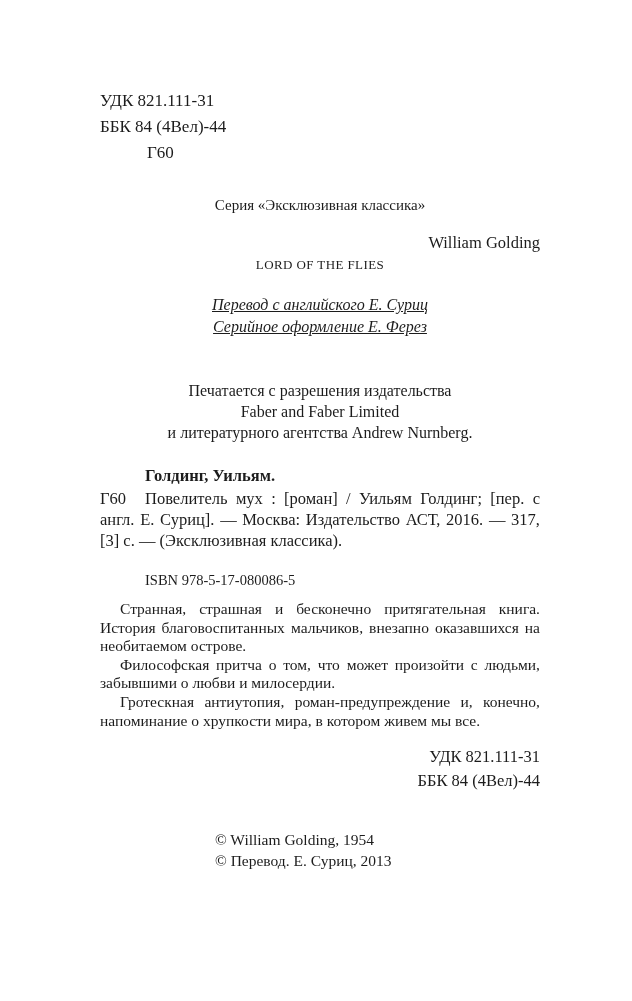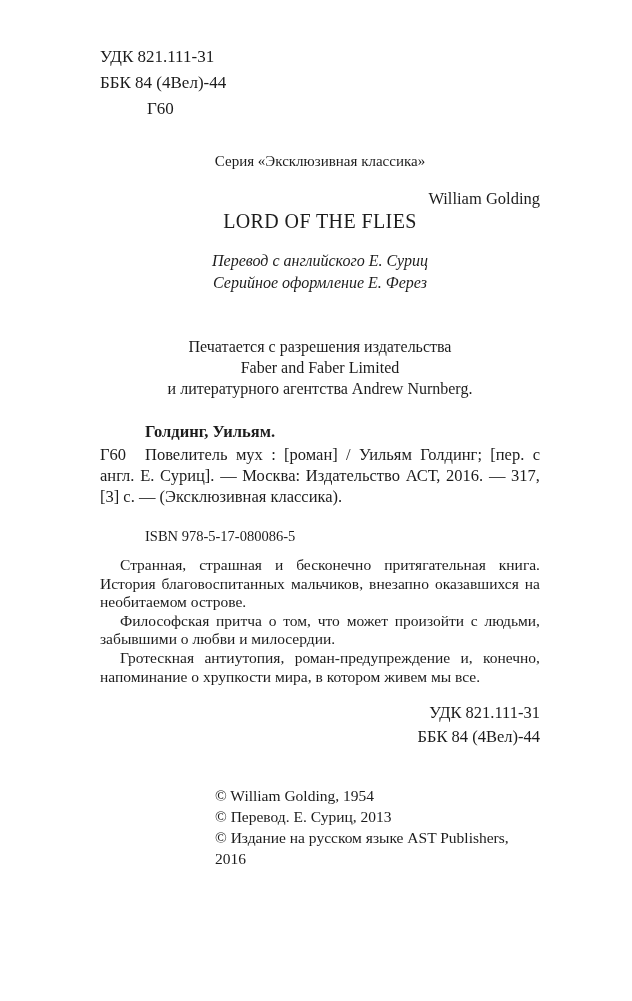--- a/index.html
+++ b/index.html
@@ -12,21 +12,21 @@
     height: 1001px;
     font-family: "Liberation Serif", "DejaVu Serif", serif;
     color: #1c1c1c;
   }
   .page {
     position: relative;
     width: 632px;
     height: 1001px;
     background: #ffffff;
     box-sizing: border-box;
-    padding: 44px 92px 0 100px;
+    padding: 88px 92px 0 100px;
     overflow: hidden;
   }
   .codes-top {
     font-size: 17px;
     line-height: 26px;
   }
   .codes-top .g60 {
     padding-left: 47px;
   }
   .series {
@@ -36,30 +36,31 @@
     line-height: 22px;
   }
   .author {
     text-align: right;
     font-size: 16.5px;
     margin-top: 16px;
     line-height: 22px;
   }
   .title {
     text-align: center;
-    font-size: 20px;
+    font-size: 13px;
     line-height: 22px;
     letter-spacing: 0.4px;
   }
   .italics {
     text-align: center;
     font-style: italic;
     font-size: 16px;
     margin-top: 18px;
     line-height: 22px;
+    text-decoration: underline;
   }
   .permission {
     text-align: center;
     font-size: 16px;
     margin-top: 42px;
     line-height: 21px;
   }
   .cat-author {
     font-weight: bold;
     font-size: 16.5px;
@@ -156,16 +157,15 @@
   </div>
 
   <div class="codes-bottom">
     <div>УДК 821.111-31</div>
     <div>ББК 84 (4Вел)-44</div>
   </div>
 
   <div class="copyright">
     <div>© William Golding, 1954</div>
     <div>© Перевод. Е. Суриц, 2013</div>
-    <div>© Издание на русском языке AST Publishers, 2016</div>
   </div>
 
 </div>
 
 </body></html>

